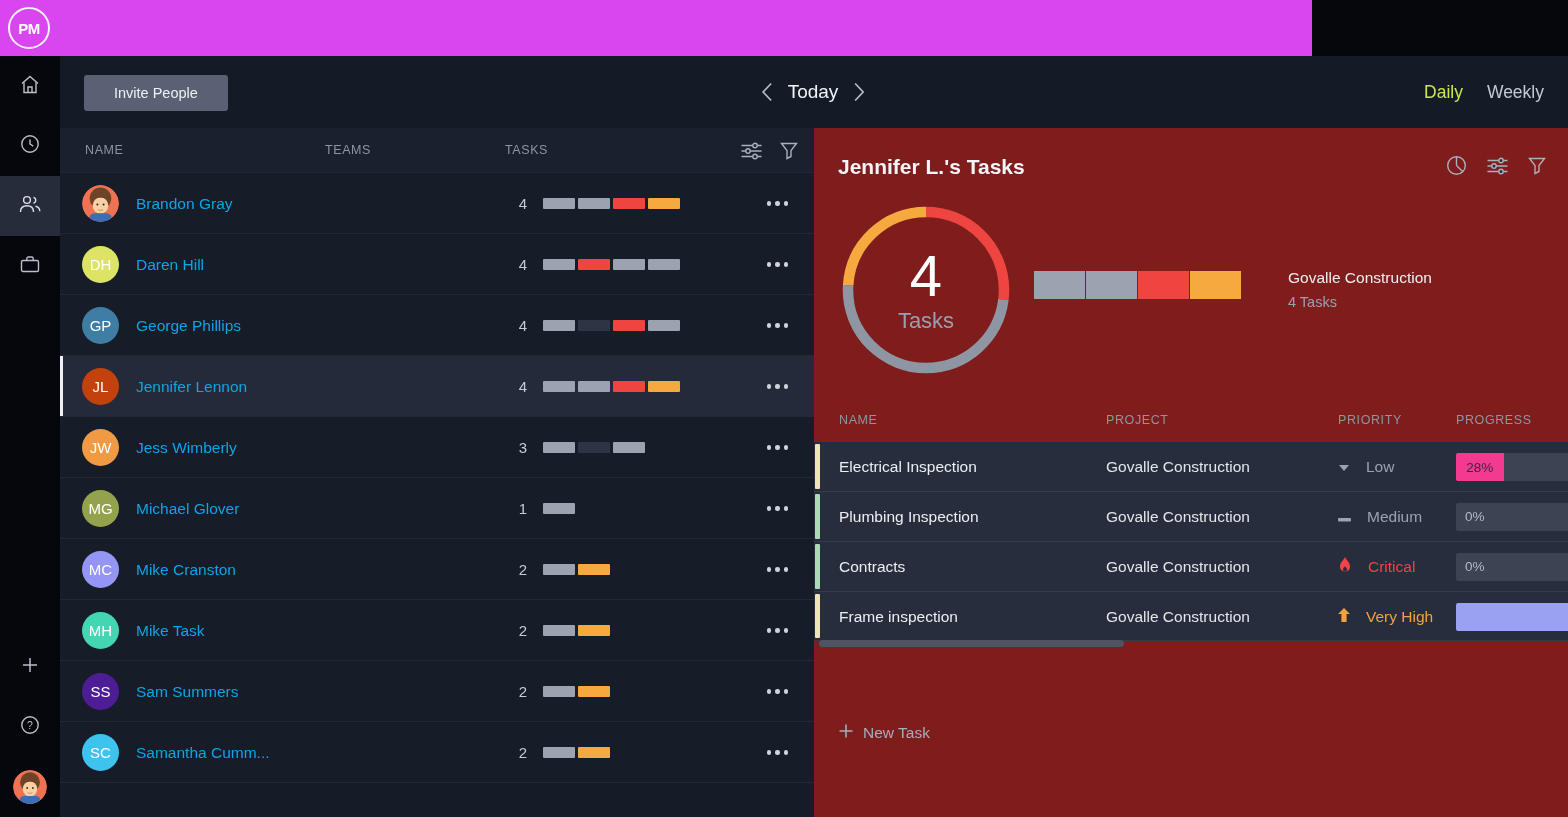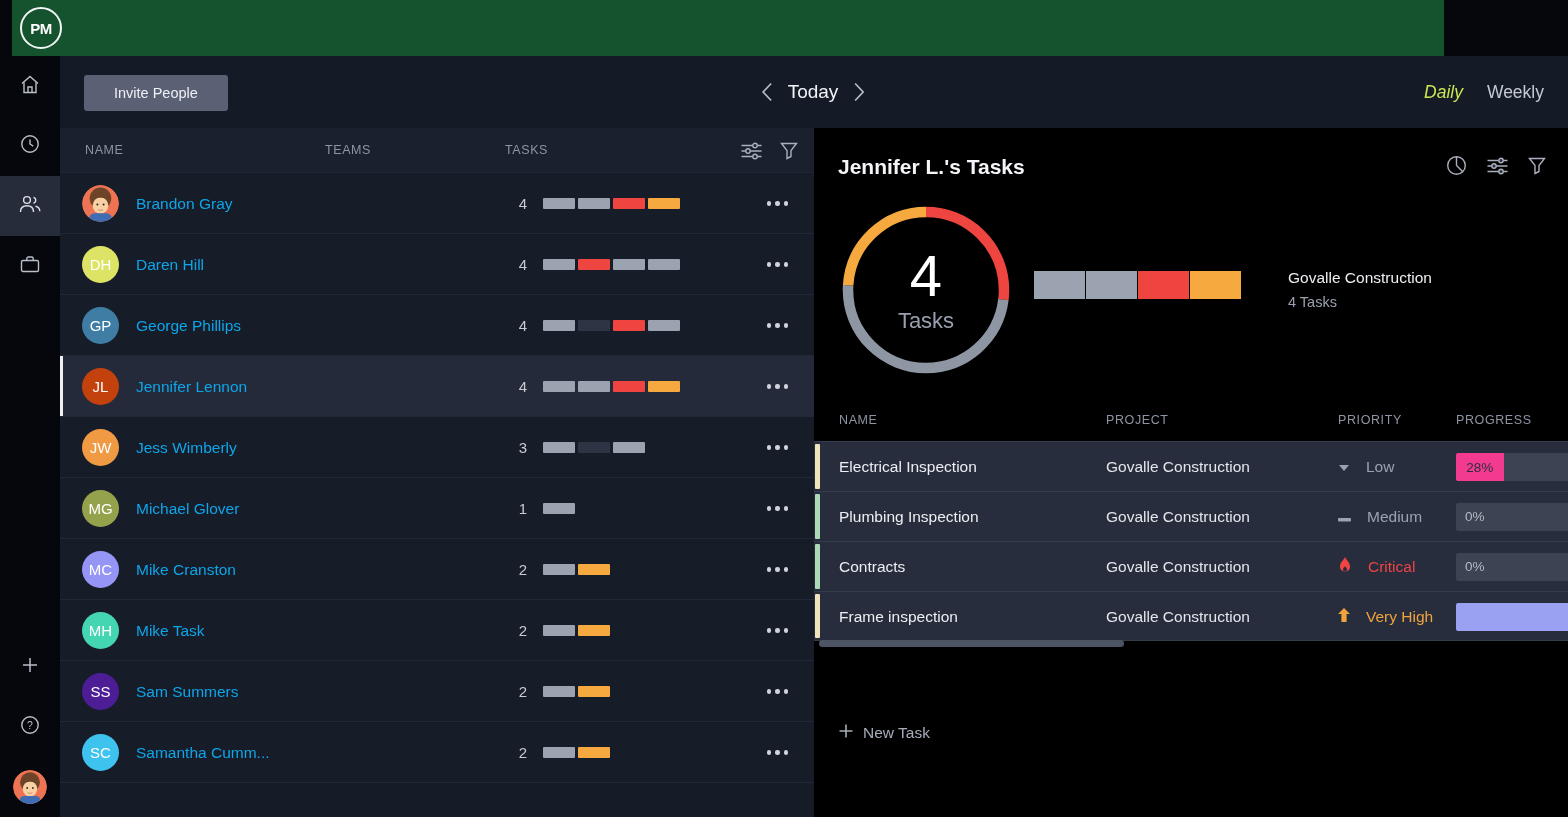--- a/index.html
+++ b/index.html
@@ -1,40 +1,40 @@
 <!DOCTYPE html>
 <html><head>
 <meta charset="utf-8">
 <style>
   * { margin:0; padding:0; box-sizing:border-box; }
   html,body { width:1568px; height:817px; }
   body { background:#05070c; font-family:"Liberation Sans", sans-serif; overflow:hidden; position:relative; color:#e8eaef; }
 
   
-  .topbar { position:absolute; top:0; left:12px; width:1432px; height:56px; background:#14532d; }
+  .topbar { position:absolute; top:0; left:0; width:1312px; height:56px; background:#d946ef; }
   .logo { position:absolute; left:8px; top:7px; width:42px; height:42px; border:2px solid #f2f4f7; border-radius:50%;
           display:flex; align-items:center; justify-content:center; font-weight:bold; font-size:15px; color:#fff; letter-spacing:-0.5px; }
 
   
   .sidebar { position:absolute; top:56px; left:0; width:60px; height:761px; background:#05070c; display:flex; flex-direction:column; }
   .side-item { width:60px; height:60px; display:flex; align-items:center; justify-content:center; cursor:pointer; }
   .side-item.active { background:#262c3a; }
   .side-spacer { flex:1; }
   .side-avatar { width:34px; height:34px; border-radius:50%; overflow:hidden; }
 
   
   .main { position:absolute; top:56px; left:60px; width:1508px; height:761px; background:#141a26; }
   .main-header { position:relative; height:72px; background:#141a26; }
   .invite-btn { position:absolute; left:24px; top:19px; height:36px; background:#5a6174; color:#eef0f4; font-size:14.5px;
                 padding:0 30px; border-radius:3px; border:none; font-family:inherit; cursor:pointer; }
   .date-nav { position:absolute; left:753px; top:0; height:72px; transform:translateX(-50%); display:flex; align-items:center; gap:15px; }
   .date-label { font-size:19px; color:#f2f4f7; }
   .chev { display:flex; cursor:pointer; }
   .views { position:absolute; right:24px; top:0; height:72px; display:flex; align-items:center; gap:24px; font-size:17.5px; }
-  .view-daily { color:#c9e751; cursor:pointer;font-style:italic; }
+  .view-daily { color:#c9e751; cursor:pointer; }
   .view-weekly { color:#c3c9d4; cursor:pointer; }
 
   .content { position:absolute; top:72px; left:0; width:1508px; height:689px; display:flex; }
 
   
   .member-panel { width:754px; height:689px; background:#151b27; position:relative; flex:none; }
   .member-head { position:relative; height:45px; background:#1a202d; border-bottom:1px solid #202634; }
   .member-head .col { position:absolute; top:0; line-height:45px; font-size:12.5px; color:#8d94a3; letter-spacing:0.6px; }
   .col-name { left:25px; } .col-teams { left:265px; } .col-tasks { left:445px; }
   .head-icons { position:absolute; right:16px; top:0; height:45px; display:flex; align-items:center; gap:18px; }
@@ -45,21 +45,21 @@
   .m-avatar { position:absolute; left:22px; top:12px; width:37px; height:37px; border-radius:50%; overflow:hidden;
               display:flex; align-items:center; justify-content:center; font-size:15px; color:#fff; }
   .m-name { position:absolute; left:76px; top:0; line-height:61px; font-size:15.5px; color:#0ea5e9; }
   .m-count { position:absolute; left:430px; width:37px; top:0; line-height:61px; font-size:15px; color:#c6cbd4; text-align:right; }
   .m-bars { position:absolute; left:483px; top:25px; display:flex; gap:3px; }
   .seg { width:32px; height:11px; border-radius:1px; }
   .m-dots { position:absolute; right:26px; top:28px; display:flex; gap:4px; cursor:pointer; }
   .m-dots i { width:4.5px; height:4.5px; border-radius:50%; background:#cfd4dc; }
 
   
-  .detail-panel { width:754px; height:689px; background:#000000; position:relative; overflow:hidden; flex:none;padding-left:48px; }
+  .detail-panel { width:754px; height:689px; background:#7f1d1d; position:relative; overflow:hidden; flex:none;padding-left:48px; }
   .detail-title { position:absolute; left:24px; top:27px; font-size:21px; font-weight:bold; color:#f4f5f8; }
   .detail-icons { position:absolute; right:22px; top:27px; display:flex; gap:20px; align-items:center; }
   .detail-icons span { display:flex; cursor:pointer; }
 
   .donut-wrap { position:absolute; left:26px; top:76px; width:172px; height:172px; }
   .donut-center { position:absolute; inset:0; display:flex; flex-direction:column; align-items:center; justify-content:center; gap:3px; }
   .donut-value { font-size:58px; color:#fff; line-height:1; }
   .donut-label { font-size:22px; color:#99a0ad; }
 
   .summary-bar { position:absolute; left:220px; top:143px; display:flex; gap:1px; }

